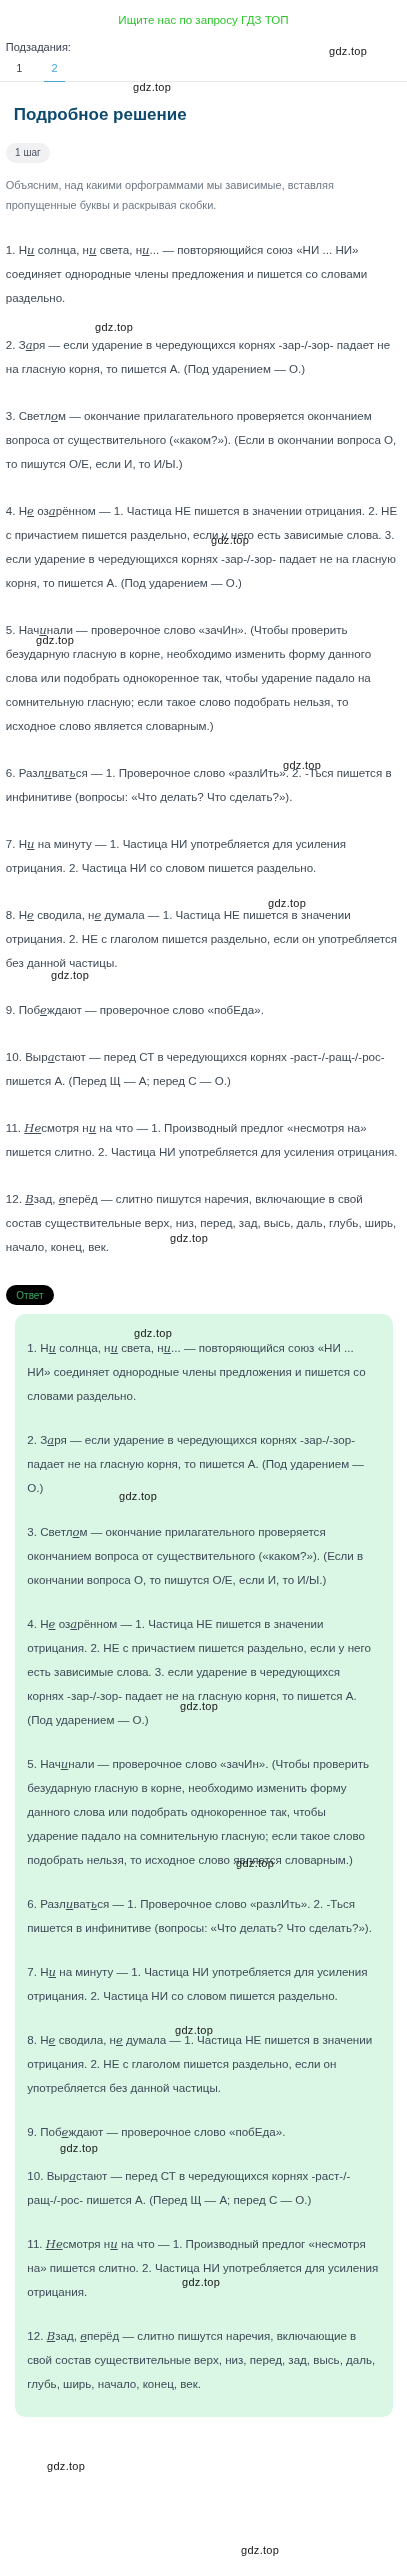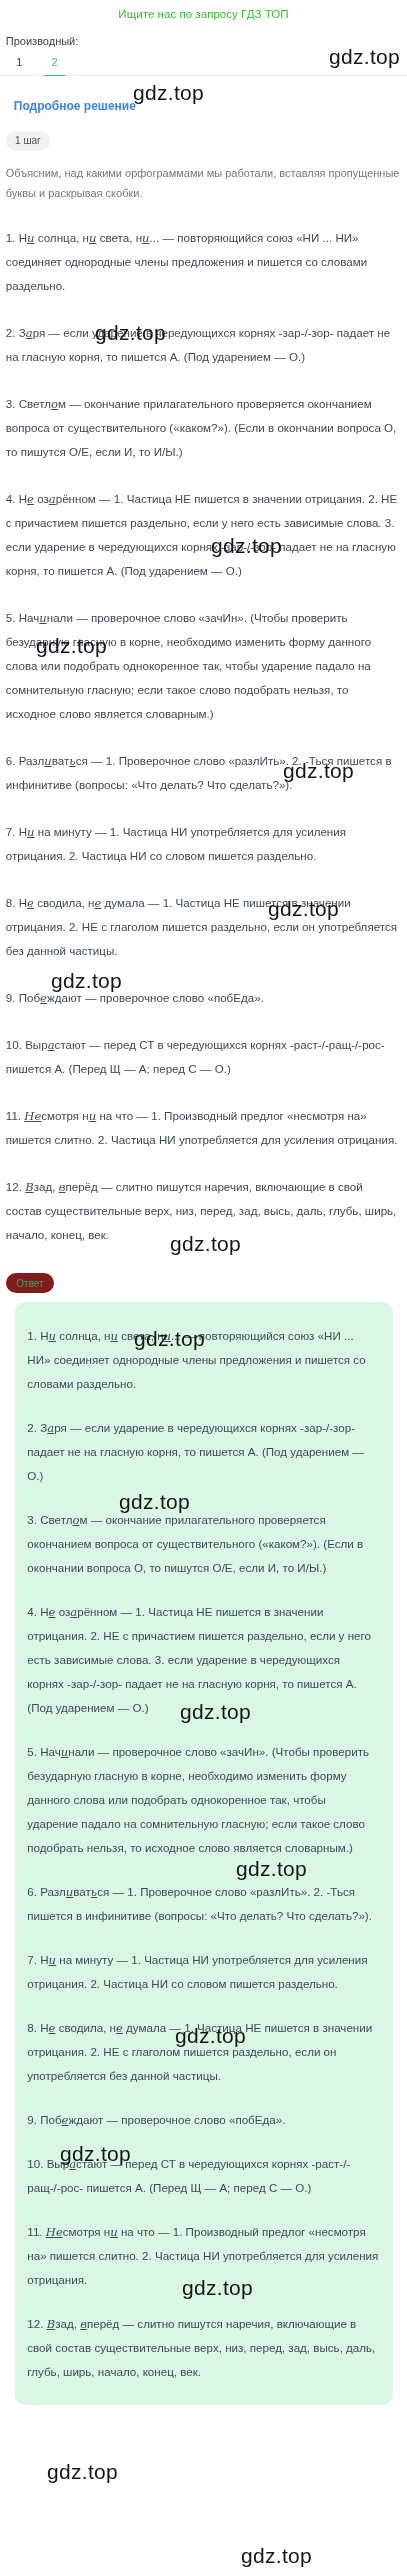--- a/index.html
+++ b/index.html
@@ -1,76 +1,76 @@
 <!DOCTYPE html>
 <html lang="ru" style="font-size:9.3px"><head>
 <meta charset="utf-8">
 <style>
   * { box-sizing: border-box; }
   html, body { margin: 0; padding: 0; background: #ffffff; }
   body { width: 407px; font-family: "Liberation Sans", sans-serif; color: #3e4a56; }
   .page { position: relative; width: 407px; min-height: 2576px; background: #fff; }
 
-  .promo { display: block; text-align: center; padding-top: 7px; font-size: 11.6px;
+  .promo { display: block; text-align: center; padding-top: 13px; font-size: 11.6px;
            font-weight: 500; color: #2fc42f; text-decoration: none; }
 
   .subtasks-label { margin: 15px 0 0 5.8px; font-size: 11px; font-weight: 500; color: #39424e; }
 
   .tabs { display: flex; gap: 15px; margin: 5.8px 0 0 0; padding-left: 9.3px;
           border-bottom: 0.6px solid #e6e8ea; }
   .tab { font-size: 11px; padding: 3.5px 7px 7px; border-bottom: 1.7px solid transparent;
          margin-bottom: -1.2px; color: #39424e; cursor: pointer; }
   .tab.active { color: #47a5d9; border-bottom-color: #47a5d9; }
 
-  .title { margin: 23px 0 0 5.8px; font-size: 12px; font-weight: 700; color: #3b82f6; padding-left: 8px; }
+  .title { margin: 23px 0 0 5.8px; font-size: 17px; font-weight: 700; color: #0c4a6e; padding-left: 8px; }
 
   .step-badge { display: inline-block; margin: 17.5px 0 0 5.8px; background: #f1f1f4;
                 color: #49535f; border-radius: 10.5px; padding: 4.7px 9.3px; font-size: 10px; }
 
   .intro { margin: 11.6px 5.8px 0; font-size: 11px; line-height: 20px; color: #6e7986; }
 
   .steps { margin: 0 5.8px; }
   .steps p { font-size: 11.6px; line-height: 24px; margin: 23px 0; color: #3e4a56; }
 
   .steps i, .answer-box i {
     font-style: italic; text-decoration: underline;
     font-family: "DejaVu Serif", serif;
   }
 
-  .answer-badge { display: inline-block; margin: 3.5px 0 8.1px 5.8px; background: #7f1d1d;
+  .answer-badge { display: inline-block; margin: 3.5px 0 8.1px 5.8px; background: #000000;
                   color: #35a965; border-radius: 10.5px; padding: 4.7px 10.5px; font-size: 10px; }
 
   .answer-box { margin: 0 14.5px 15px; background: #daf7e6; border-radius: 10.5px;
                 padding: 15px 12.8px 16.3px; }
   .answer-box p { font-size: 11.6px; line-height: 24px; margin: 20px 0; color: #3e4a56; }
   .answer-box p:first-child { margin-top: 7px; }
   .answer-box p:last-child { margin-bottom: 4.7px; }
 
-  .watermark { position: absolute; color: #161616; font-size: 21px; font-weight: 500;
+  .watermark { position: absolute; color: #161616; font-size: 11px; font-weight: 500;
                letter-spacing: 0.3px; white-space: nowrap; pointer-events: none; }
 </style>
 </head>
 <body>
 
 <div class="page" id="page">
 
   <a class="promo" href="#">Ищите нас по запросу ГДЗ ТОП</a>
 
-  <div class="subtasks-label">Производный:</div>
+  <div class="subtasks-label">Подзадания:</div>
 
   <div class="tabs">
     <div class="tab">1</div>
     <div class="tab active">2</div>
   </div>
 
   <h2 class="title">Подробное решение</h2>
 
   <span class="step-badge">1 шаг</span>
 
-  <p class="intro">Объясним, над какими орфограммами мы работали, вставляя пропущенные буквы и раскрывая скобки.</p>
+  <p class="intro">Объясним, над какими орфограммами мы зависимые, вставляя пропущенные буквы и раскрывая скобки.</p>
 
   <div class="steps">
     <p>1. Н<i>и</i> солнца, н<i>и</i> света, н<i>и</i>... — повторяющийся союз «НИ ... НИ» соединяет однородные члены предложения и пишется со словами раздельно.</p>
     <p>2. З<i>а</i>ря — если ударение в чередующихся корнях -зар-/-зор- падает не на гласную корня, то пишется А. (Под ударением — О.)</p>
     <p>3. Светл<i>о</i>м — окончание прилагательного проверяется окончанием вопроса от существительного («каком?»). (Если в окончании вопроса О, то пишутся О/Е, если И, то И/Ы.)</p>
     <p>4. Н<i>е</i> оз<i>а</i>рённом — 1. Частица НЕ пишется в значении отрицания. 2. НЕ с причастием пишется раздельно, если у него есть зависимые слова. 3. если ударение в чередующихся корнях -зар-/-зор- падает не на гласную корня, то пишется А. (Под ударением — О.)</p>
     <p>5. Нач<i>и</i>нали — проверочное слово «зачИн». (Чтобы проверить безударную гласную в корне, необходимо изменить форму данного слова или подобрать однокоренное так, чтобы ударение падало на сомнительную гласную; если такое слово подобрать нельзя, то исходное слово является словарным.)</p>
     <p>6. Разл<i>и</i>ват<i>ь</i>ся — 1. Проверочное слово «разлИть». 2. -Ться пишется в инфинитиве (вопросы: «Что делать? Что сделать?»).</p>
     <p>7. Н<i>и</i> на минуту — 1. Частица НИ употребляется для усиления отрицания. 2. Частица НИ со словом пишется раздельно.</p>
     <p>8. Н<i>е</i> сводила, н<i>е</i> думала — 1. Частица НЕ пишется в значении отрицания. 2. НЕ с глаголом пишется раздельно, если он употребляется без данной частицы.</p>

